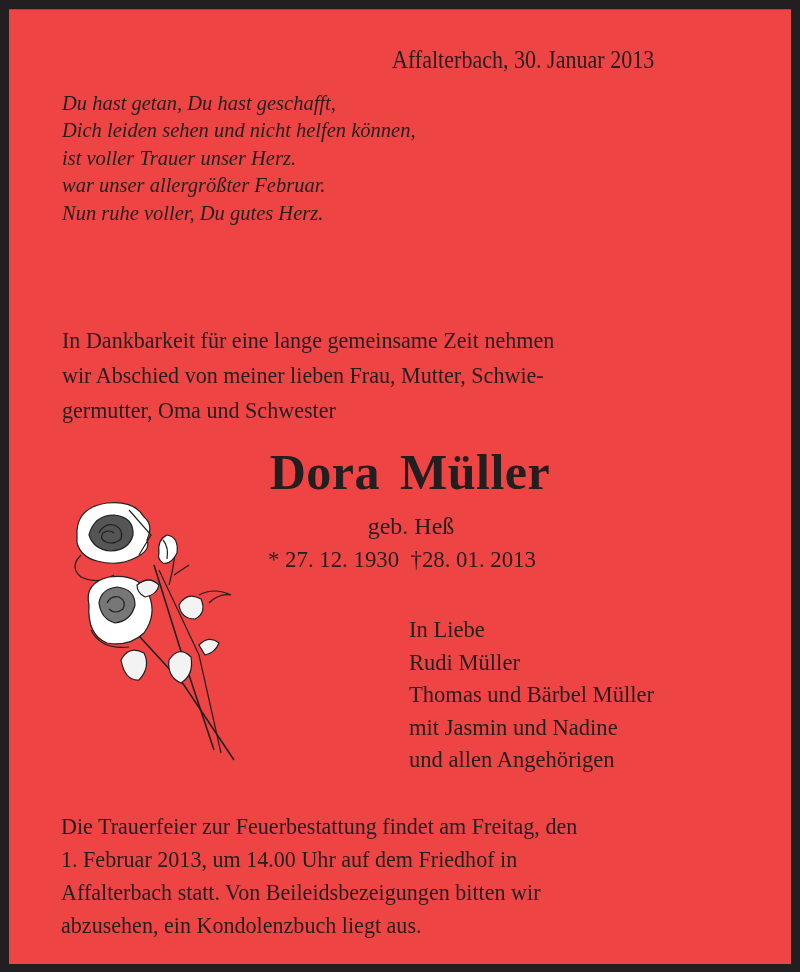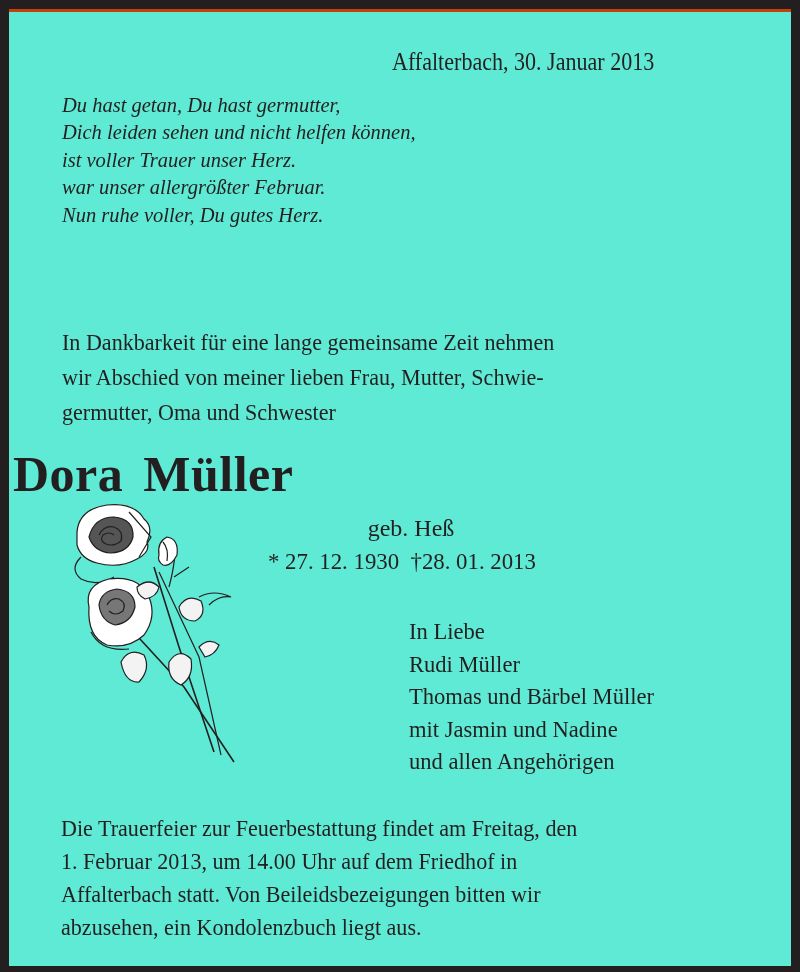--- a/index.html
+++ b/index.html
@@ -8,22 +8,22 @@
       background: #231f20;
       position: relative;
       overflow: hidden;
       font-family: "Liberation Serif", "DejaVu Serif", serif;
       color: #231f20;
     }
     .page {
       position: absolute;
       left: 9px; top: 9px;
       width: 782px; height: 954px;
-      background: #5eead4;
-      border-top: 3px solid #c2410c;
+      background: #ef4444;
+      border-top: 1px solid #c2410c;
     }
     .abs { position: absolute; white-space: nowrap; }
     .dateline {
       left: 383px; top: 36px;
       font-size: 24.5px;
       transform: scaleX(0.9); transform-origin: left top;
     }
     .poem {
       left: 53px; top: 80px;
       font-style: italic;
@@ -31,26 +31,26 @@
       line-height: 27.4px;
     }
     .intro {
       left: 53px; top: 313px;
       font-size: 24px;
       line-height: 35px;
       transform: scaleX(0.92); transform-origin: left top;
     }
     .name {
       left: 0; width: 782px; top: 432px;
-      text-align: left;
+      text-align: center;
       font-weight: bold;
       font-size: 50px;
       line-height: 60px;
       letter-spacing: 0.5px;
-      padding-left: 4px;
+      padding-left: 10px;
     }
     .name .gap { display: inline-block; width: 20px; }
     .maiden {
       left: 0; width: 782px; top: 500px;
       text-align: center;
       font-size: 24px;
       line-height: 32px;
       padding-left: 11px;
     }
     .dates {
@@ -80,21 +80,21 @@
     .line { display: block; }
   </style>
 </head>
 <body>
 
 <div class="page">
 
   <div class="abs dateline">Affalterbach, 30. Januar 2013</div>
 
   <div class="abs poem">
-    <span class="line">Du hast getan, Du hast germutter,</span>
+    <span class="line">Du hast getan, Du hast geschafft,</span>
     <span class="line">Dich leiden sehen und nicht helfen können,</span>
     <span class="line">ist voller Trauer unser Herz.</span>
     <span class="line">war unser allergrößter Februar.</span>
     <span class="line">Nun ruhe voller, Du gutes Herz.</span>
   </div>
 
   <div class="abs intro">
     <span class="line">In Dankbarkeit für eine lange gemeinsame Zeit nehmen</span>
     <span class="line">wir Abschied von meiner lieben Frau, Mutter, Schwie-</span>
     <span class="line">germutter, Oma und Schwester</span>

